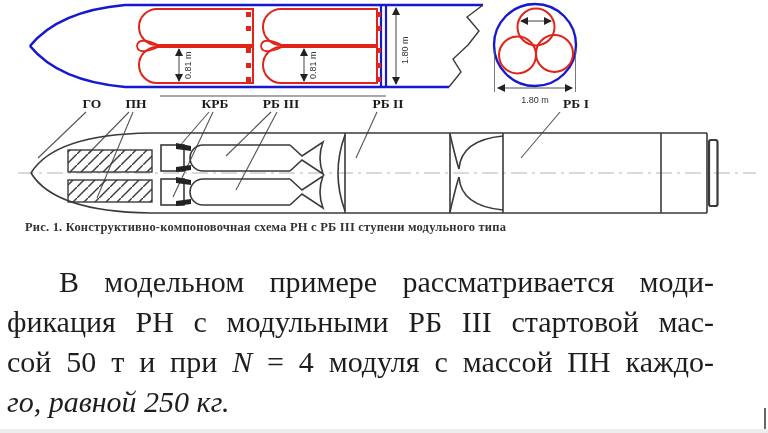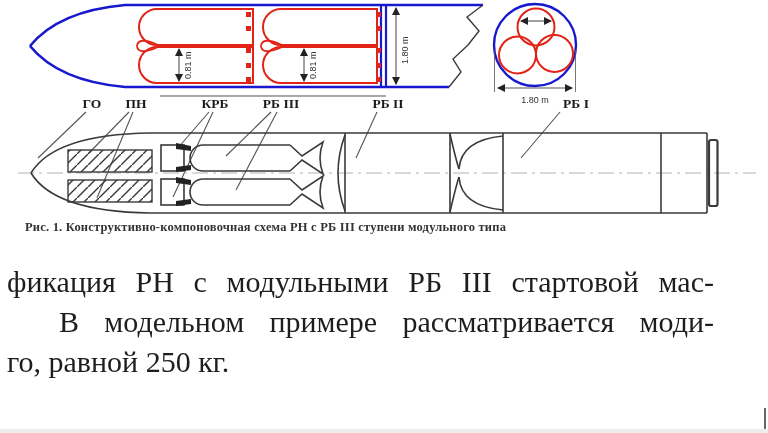--- a/index.html
+++ b/index.html
@@ -18,21 +18,21 @@
     position:absolute; left:25px; top:219px; width:720px;
     font:600 12.5px/16px "Liberation Serif", serif; color:#333;
     letter-spacing:0.2px;
   }
   .para {
     position:absolute; left:7px; top:262px; width:707px;
     font:30px/40px "Liberation Serif", serif; color:#1e1e1e;
   }
   .tline { text-align:justify; text-align-last:justify; white-space:normal; }
   .tline.indent { text-indent:52px; }
-  .tline.last { text-align-last:left; }
+  .tline.last { text-align-last:left;font-style:italic; }
   .ital { font-style:italic; }
   .bottom-strip {
     position:absolute; left:0; bottom:0; width:768px; height:4px;
     background:#ededed;
   }
   .edge-mark {
     position:absolute; left:764px; top:408px; width:2px; height:21px;
     background:#666;
   }
 </style>
@@ -168,20 +168,21 @@
         <line x1="661" y1="133" x2="661" y2="213"></line>
         <line x1="707" y1="133" x2="707" y2="213"></line>
         <rect x="709" y="140" width="8.5" height="66" rx="2" stroke-width="2.2"></rect>
       </g>
     </g>
   </svg>
 
   <div class="caption">Рис. 1. Конструктивно-компоновочная схема РН с РБ III ступени модульного типа</div>
 
   <div class="para">
+    <div class="tline indent">В модельном примере рассматривается моди-</div>
     <div class="tline">фикация РН с модульными РБ III стартовой мас-</div>
-    <div class="tline indent">В модельном примере рассматривается моди-</div>
+    <div class="tline"><span>сой 50 т и при </span><span class="ital">N</span><span> = 4 модуля с массой ПН каждо-</span></div>
     <div class="tline last">го, равной 250 кг.</div>
   </div>
 
   <div class="bottom-strip"></div>
   <div class="edge-mark"></div>
 </div>
 
 </body></html>

